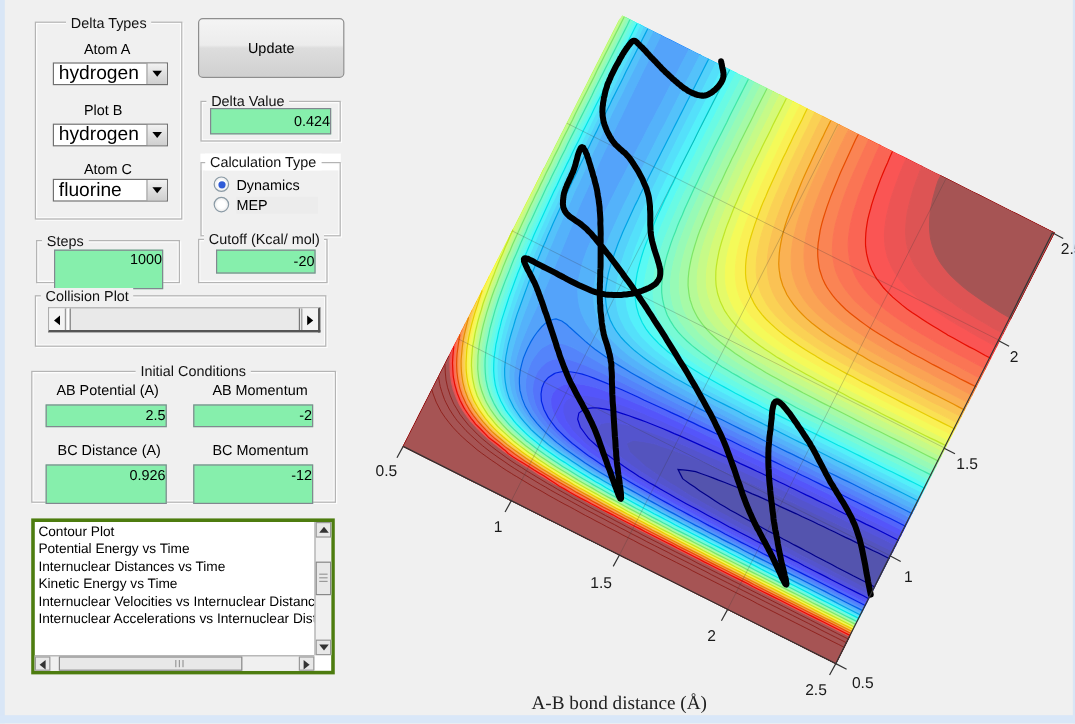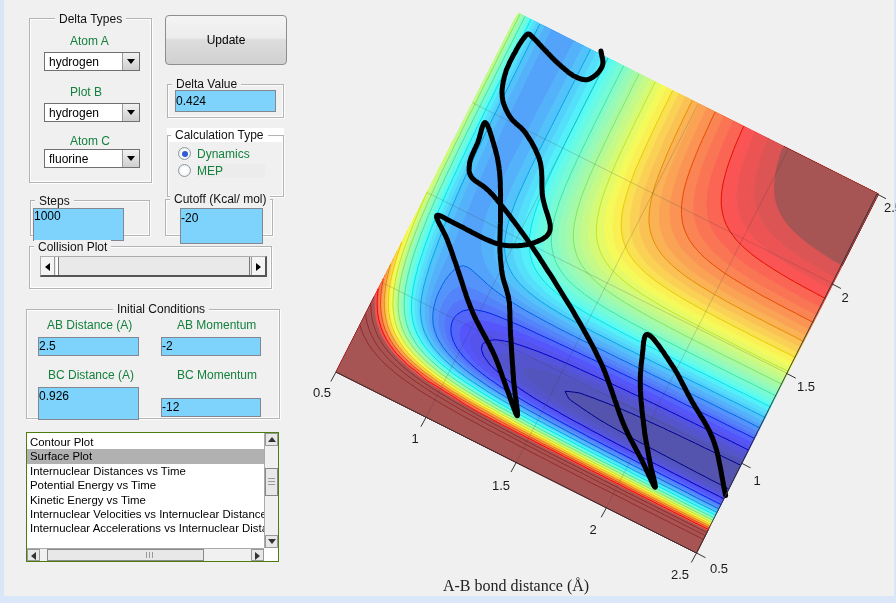--- a/index.html
+++ b/index.html
@@ -1,30 +1,30 @@
 <!DOCTYPE html>
 <html><head><meta charset="utf-8"><style>
 *{margin:0;padding:0;box-sizing:border-box}
 html,body{width:896px;height:603px;overflow:hidden}
 body{font-family:"Liberation Sans",sans-serif;background:#f0f0f0;position:relative}
 .edgeL{position:absolute;left:0;top:0;width:4px;height:603px;background:#d9e6f6}
 .edgeR{position:absolute;right:0;top:0;width:2px;height:603px;background:#d9e6f6}
 .edgeB{position:absolute;left:0;bottom:0;width:896px;height:7px;background:#d9e7f8}
 .gb{position:absolute;border:1px solid #b4b4b4;box-shadow:inset 0 0 0 1px #fdfdfd, 1px 1px 0 #fdfdfd}
 .gbt{position:absolute;background:#f0f0f0;padding:0 4px;font-size:12px;color:#111;white-space:nowrap}
-.lbl{position:absolute;font-size:12px;color:#15803d;white-space:nowrap}
-.edit{position:absolute;background:#7dd3fc;border:1px solid #828790;font-size:12px;color:#000;text-align:left;line-height:19px}
+.lbl{position:absolute;font-size:12px;color:#000000;white-space:nowrap}
+.edit{position:absolute;background:#86efac;border:1px solid #828790;font-size:12px;color:#000;text-align:right;line-height:19px}
 .combo{position:absolute;background:#fff;border:1px solid #707070;}
-.combo .txt{position:absolute;left:4px;top:1px;font-size:12px;line-height:16px;color:#000}
+.combo .txt{position:absolute;left:4px;top:1px;font-size:16px;line-height:16px;color:#000}
 .combo .btn{position:absolute;right:0;top:0;bottom:0;width:17px;background:linear-gradient(#f2f2f2,#dcdcdc 60%,#cfcfcf);border-left:1px solid #9a9a9a}
 .combo .btn:after{content:"";position:absolute;left:4px;top:6px;border-left:4.5px solid transparent;border-right:4.5px solid transparent;border-top:5px solid #000}
 .btnU{position:absolute;left:165px;top:15px;width:122px;height:50px;background:linear-gradient(#f4f4f4,#ececec 45%,#dddddd 50%,#d0d0d0);border:1px solid #8e8e8e;border-radius:4px;font-size:12px;color:#000;text-align:center;line-height:48px}
 .radio{position:absolute;width:13px;height:13px;border-radius:50%;background:radial-gradient(#fff 40%,#ddd);border:1px solid #8a9aa5}
 .radio.sel:after{content:"";position:absolute;left:2.5px;top:2.5px;width:6px;height:6px;border-radius:50%;background:#2f5bd7}
-.list{position:absolute;left:26px;top:432px;width:253px;height:130px;background:#fff;border:1px solid #4d7c0f}
+.list{position:absolute;left:26px;top:432px;width:253px;height:130px;background:#fff;border:3px solid #4d7c0f}
 .li{font-size:11.4px;line-height:14.4px;padding-left:3px;white-space:nowrap;overflow:hidden}
 .li.sel{background:#b1b1b1}
 .arr{position:absolute;width:0;height:0}
 </style></head><body>
 <div class="edgeL"></div>
 <div class="edgeR"></div>
 <div class="edgeB"></div>
 <div style="position:absolute;left:0;top:0"><svg width="896" height="603" viewBox="0 0 896 603" xmlns="http://www.w3.org/2000/svg" font-family="Liberation Sans, sans-serif">
       <g transform="matrix(180.25 90.5 91 -179.5 200.375 416.5)">
         <path fill="#00008b" fill-rule="evenodd" stroke="#00008b" stroke-width="0.004" d="M1.775,0.875L1.800,0.874L1.825,0.872L1.850,0.871L1.875,0.870L1.900,0.869L1.925,0.868L1.950,0.867L1.975,0.866L2.000,0.865L2.025,0.865L2.050,0.864L2.075,0.863L2.100,0.863L2.125,0.862L2.150,0.862L2.175,0.861L2.200,0.861L2.225,0.860L2.250,0.860L2.275,0.859L2.300,0.859L2.325,0.858L2.350,0.858L2.375,0.858L2.400,0.857L2.425,0.857L2.450,0.857L2.475,0.857L2.500,0.856L2.500,0.875L2.500,0.900L2.500,0.925L2.500,0.950L2.500,0.975L2.500,0.988L2.475,0.988L2.450,0.988L2.425,0.987L2.400,0.987L2.375,0.987L2.350,0.986L2.325,0.986L2.300,0.985L2.275,0.985L2.250,0.985L2.225,0.984L2.200,0.984L2.175,0.983L2.150,0.983L2.125,0.982L2.100,0.981L2.075,0.981L2.050,0.980L2.025,0.979L2.000,0.978L1.975,0.978L1.950,0.977L1.925,0.976L1.905,0.975L1.900,0.975L1.875,0.973L1.850,0.972L1.825,0.970L1.800,0.968L1.775,0.966L1.750,0.964L1.725,0.961L1.700,0.959L1.675,0.956L1.650,0.953L1.627,0.950L1.600,0.942L1.575,0.933L1.556,0.925L1.575,0.911L1.590,0.900L1.600,0.898L1.625,0.894L1.650,0.891L1.675,0.887L1.700,0.884L1.725,0.881L1.750,0.878L1.774,0.875Z"></path>
@@ -132,54 +132,53 @@
 <div style="position:absolute;left:167px;top:128px;width:117px;height:14px;background:#fff"></div>
 <div class="gb" style="left:167px;top:135px;width:117px;height:62px"></div>
 <div class="gbt" style="left:171px;top:128px;background:#fff">Calculation Type</div>
 <div class="radio sel" style="left:178px;top:147px"></div>
 <div class="lbl" style="left:197px;top:147px">Dynamics</div>
 <div class="radio" style="left:178px;top:164px"></div>
 <div class="lbl" style="left:197px;top:164px;background:#ececec;padding-right:42px">MEP</div>
 
 <div class="gb" style="left:30px;top:200px;width:120px;height:36px"></div>
 <div class="gbt" style="left:35px;top:194px">Steps</div>
-<div class="edit" style="left:33px;top:208px;width:91px;height:33px;line-height:15px">1000</div>
+<div class="edit" style="left:45px;top:208px;width:91px;height:33px;line-height:15px">1000</div>
 
 <div class="gb" style="left:165px;top:199px;width:108px;height:37px"></div>
 <div class="gbt" style="left:170px;top:192px">Cutoff (Kcal/ mol)</div>
-<div class="edit" style="left:180px;top:208px;width:83px;height:36px;line-height:18px">-20</div>
+<div class="edit" style="left:180px;top:208px;width:83px;height:20px;line-height:18px">-20</div>
 
 <div class="gb" style="left:29px;top:246px;width:243px;height:43px"></div>
 <div class="gbt" style="left:34px;top:240px">Collision Plot</div>
 <div style="position:absolute;left:40px;top:256px;width:227px;height:21px;background:#e9e9e9;border:1px solid #adadad;border-bottom:2px solid #555;border-right:2px solid #555">
  <span style="position:absolute;left:0;top:0;width:14px;height:100%;background:#f4f4f4;border-right:1px solid #999"></span>
  <span class="arr" style="left:4px;top:6px;border-top:4px solid transparent;border-bottom:4px solid transparent;border-right:5px solid #000"></span>
  <span style="position:absolute;left:15px;top:0;width:3px;height:100%;background:#fff;border-right:1px solid #777"></span>
  <span style="position:absolute;right:0;top:0;width:14px;height:100%;background:#f4f4f4;border-left:1px solid #999"></span>
  <span class="arr" style="right:4px;top:6px;border-top:4px solid transparent;border-bottom:4px solid transparent;border-left:5px solid #000"></span>
  <span style="position:absolute;right:15px;top:0;width:1px;height:100%;background:#777"></span>
 </div>
 
 <div class="gb" style="left:26px;top:309px;width:254px;height:110px"></div>
 <div class="gbt" style="left:113px;top:302px">Initial Conditions</div>
-<div class="lbl" style="left:47px;top:318px">AB Distance (A)</div>
+<div class="lbl" style="left:47px;top:318px">AB Potential (A)</div>
 <div class="lbl" style="left:177px;top:318px">AB Momentum</div>
 <div class="edit" style="left:38px;top:337px;width:101px;height:19px;line-height:17px">2.5</div>
 <div class="edit" style="left:161px;top:337px;width:100px;height:19px;line-height:17px">-2</div>
 <div class="lbl" style="left:48px;top:368px">BC Distance (A)</div>
 <div class="lbl" style="left:177px;top:368px">BC Momentum</div>
 <div class="edit" style="left:38px;top:387px;width:101px;height:33px;line-height:17px">0.926</div>
-<div class="edit" style="left:161px;top:398px;width:100px;height:19px;line-height:17px">-12</div>
+<div class="edit" style="left:161px;top:387px;width:100px;height:33px;line-height:17px">-12</div>
 
 <div class="list">
 <div style="position:absolute;left:0;top:2px;right:14px">
 <div class="li">Contour Plot</div>
-<div class="li sel">Surface Plot</div>
+<div class="li">Potential Energy vs Time</div>
 <div class="li">Internuclear Distances vs Time</div>
-<div class="li">Potential Energy vs Time</div>
 <div class="li">Kinetic Energy vs Time</div>
 <div class="li">Internuclear Velocities vs Internuclear Distance</div>
 <div class="li">Internuclear Accelerations vs Internuclear Dista</div>
 </div>
 
 <div style="position:absolute;right:0;top:0;width:14px;bottom:13px;background:#f0f0f0;border-left:1px solid #aaa">
  <span style="position:absolute;top:0;left:0;right:0;height:13px;background:#e8e8e8;border:1px solid #999"></span>
  <span class="arr" style="left:3px;top:4px;border-left:4px solid transparent;border-right:4px solid transparent;border-bottom:5px solid #333"></span>
  <span style="position:absolute;top:30%;left:0;right:0;height:28px;background:#e8e8e8;border:1px solid #888"></span>
  <span style="position:absolute;top:calc(30% + 10px);left:3px;right:3px;height:1px;background:#999;box-shadow:0 3px 0 #999,0 6px 0 #999"></span>

